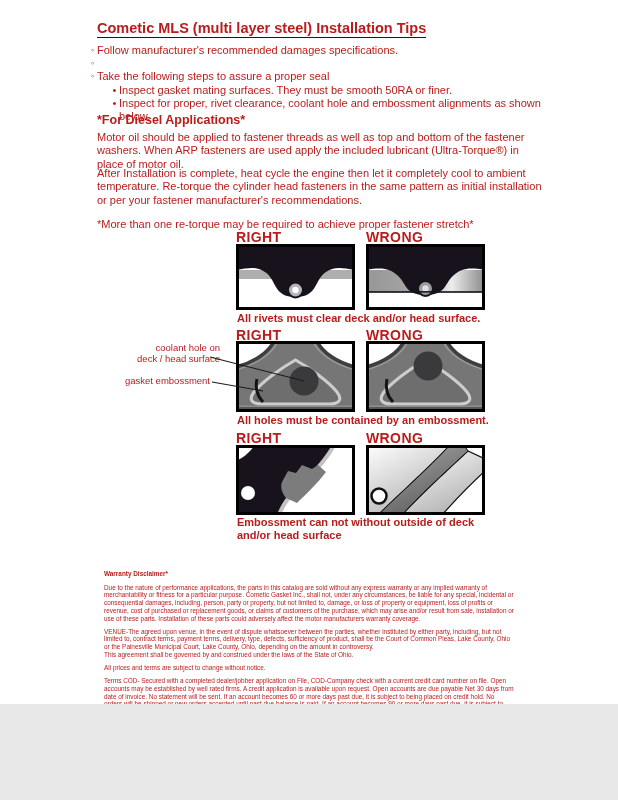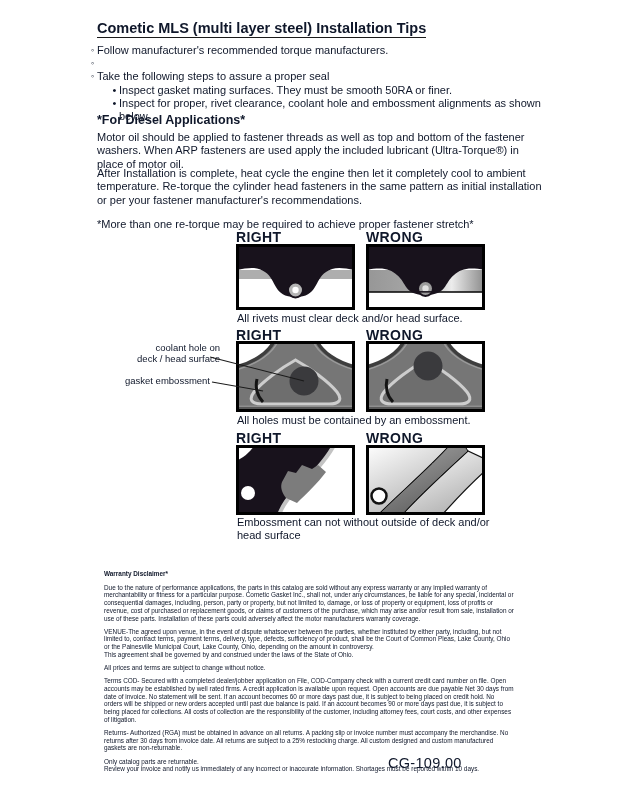--- a/index.html
+++ b/index.html
@@ -1,53 +1,53 @@
 <!DOCTYPE html>
 <html><head>
 <meta charset="utf-8">
 <style>
   html,body{margin:0;padding:0;background:#e8e8e8;}
   #page{
-    position:relative;width:618px;height:800px;background:#ffffff;
-    font-family:"Liberation Sans",sans-serif;color:#0f172a;overflow:hidden;
+    position:relative;width:618px;height:704px;background:#ffffff;
+    font-family:"Liberation Sans",sans-serif;color:#b91c1c;overflow:hidden;
   }
   .abs{position:absolute;}
   
   .title{left:97px;top:20px;font-size:14.5px;font-weight:bold;
          border-bottom:1.6px solid #1a1a1a;padding-bottom:1px;}
   .tips{left:88px;top:44px;width:460px;font-size:11px;line-height:13.2px;}
   .tip-row{display:flex;}
   .tip-row .mk{width:9px;text-align:center;flex:none;font-size:9px;line-height:13.2px;}
   .tip-row.lvl2{margin-left:22px;}
   .tip-row.lvl2 .mk{font-size:11px;}
   .h2{left:97px;top:113px;font-size:12.5px;font-weight:bold;}
   .para{left:97px;width:447px;font-size:11px;line-height:13.4px;}
   
   .dg-hdr{width:119px;text-align:left;font-size:14px;font-weight:600;letter-spacing:.4px;}
-  .caption{font-size:11px;font-weight:normal;line-height:12.5px;}
+  .caption{font-size:11px;font-weight:bold;line-height:12.5px;}
   .panel{width:119px;}
   .panel svg{display:block;}
   .lbl{font-size:9.5px;line-height:10.5px;text-align:right;width:112px;}
   
   .legal{left:104px;top:570px;width:410px;font-size:6.4px;line-height:7.7px;}
   .legal p{margin:0 0 5.5px 0;white-space:pre-line;}
   .legal .lh{font-weight:bold;margin-bottom:6px;}
   .docnum{left:388px;top:755px;font-size:14.5px;letter-spacing:.3px;}
 </style>
 </head>
 <body>
 
 <div id="page">
 
   <div class="abs title">Cometic MLS (multi layer steel) Installation Tips</div>
 
   <div class="abs tips">
     <div class="tip-row">
       <span class="mk">◦</span>
-      <span>Follow manufacturer's recommended torque manufacturers.</span>
+      <span>Follow manufacturer's recommended damages specifications.</span>
     </div>
     <div class="tip-row">
       <span class="mk">◦</span>
     </div>
     <div class="tip-row">
       <span class="mk">◦</span>
       <span>Take the following steps to assure a proper seal</span>
     </div>
     <div class="tip-row lvl2">
       <span class="mk">•</span>

